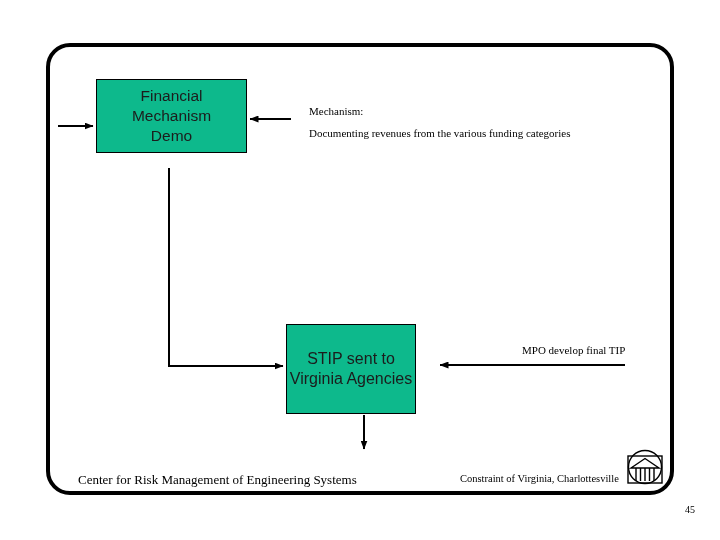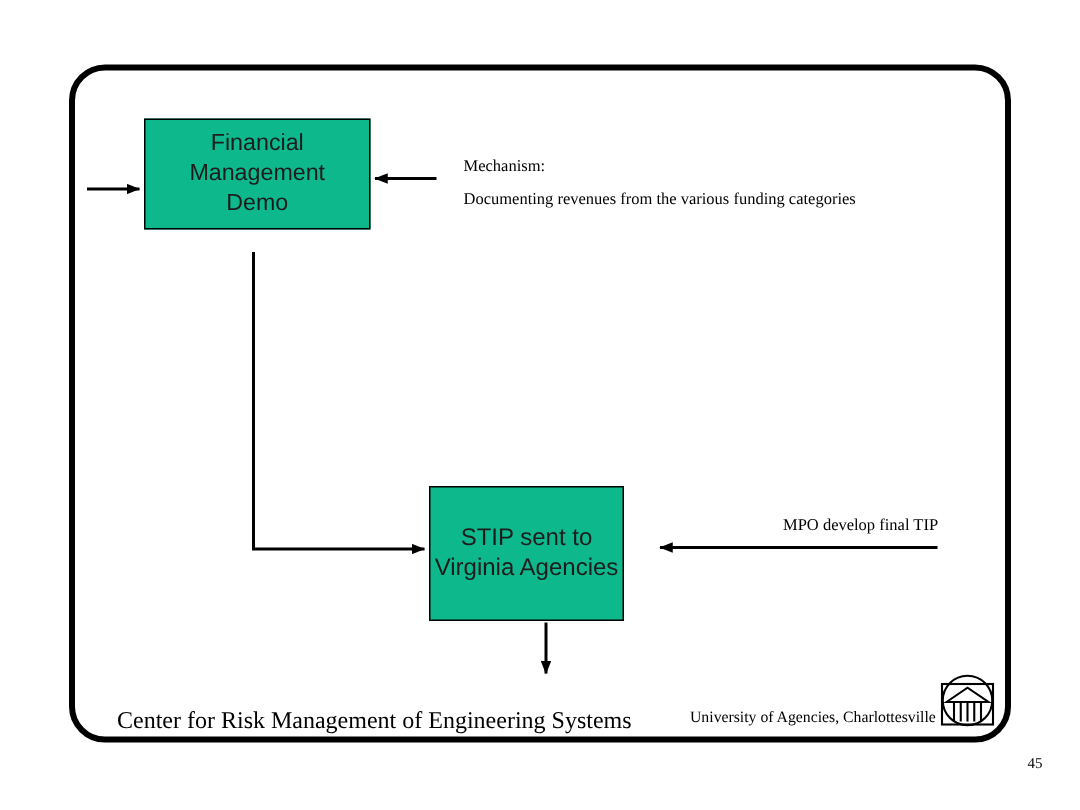--- a/index.html
+++ b/index.html
@@ -49,21 +49,21 @@
   }
   .note {
     position: absolute;
     color: #000;
     font-family: Liberation Serif, serif;
     white-space: nowrap;
   }
   #mechanism-title   { left: 309px; top: 105px; font-size: 11px; }
   #mechanism-body    { left: 309px; top: 127px; font-size: 11px; }
   #mpo-label         { left: 522px; top: 344px; font-size: 11px; }
-  #footer-left       { left: 78px;  top: 472px; font-size: 16px; }
+  #footer-left       { left: 78px;  top: 472px; font-size: 13px; }
   #footer-right      { left: 460px; top: 473px; font-size: 10.5px; }
   #page-number       { left: 640px; top: 504px; font-size: 10px; width: 20px; text-align: center; margin-left: 40px; }
   #connector-layer {
     position: absolute;
     left: 0; top: 0;
     width: 720px; height: 540px;
     pointer-events: none;
   }
   #connector-layer .conn {
     stroke: var(--color-connector, #000);
@@ -99,35 +99,35 @@
     </defs>
     <line class="conn" x1="58" y1="126" x2="93" y2="126" marker-end="url(#arrow)"></line>
     <line class="conn" x1="291" y1="119" x2="250" y2="119" marker-end="url(#arrow)"></line>
     <path class="conn" d="M169 168 L169 366 L283 366" marker-end="url(#arrow)"></path>
     <line class="conn" x1="625" y1="365" x2="440" y2="365" marker-end="url(#arrow)"></line>
     <line class="conn" x1="364" y1="415" x2="364" y2="449" marker-end="url(#arrow)"></line>
   </svg>
 
   <div id="financial-box" class="flow-box">
     <span>Financial</span>
-    <span>Management</span>
+    <span>Mechanism</span>
     <span>Demo</span>
   </div>
 
   <div id="stip-box" class="flow-box">
     <span>STIP sent to</span>
     <span>Virginia Agencies</span>
   </div>
 
   <div id="mechanism-title" class="note">Mechanism:</div>
   <div id="mechanism-body" class="note">Documenting revenues from the various funding categories</div>
   <div id="mpo-label" class="note">MPO develop final TIP</div>
 
   <div id="footer-left" class="note">Center for Risk Management of Engineering Systems</div>
-  <div id="footer-right" class="note">University of Agencies, Charlottesville</div>
+  <div id="footer-right" class="note">Constraint of Virginia, Charlottesville</div>
 
   <svg id="uva-logo" viewBox="0 0 38 40" xmlns="http://www.w3.org/2000/svg">
     <circle class="ln" cx="19" cy="21" r="16.5"></circle>
     <rect class="ln" x="2" y="10" width="34" height="27"></rect>
     <path class="ln" d="M5 22 L19 12.5 L33 22 Z"></path>
     <path class="ln" d="M10 22 V35 M14.5 22 V35 M19 22 V35 M23.5 22 V35 M28 22 V35"></path>
   </svg>
 
   <div id="page-number" class="note">45</div>
 

